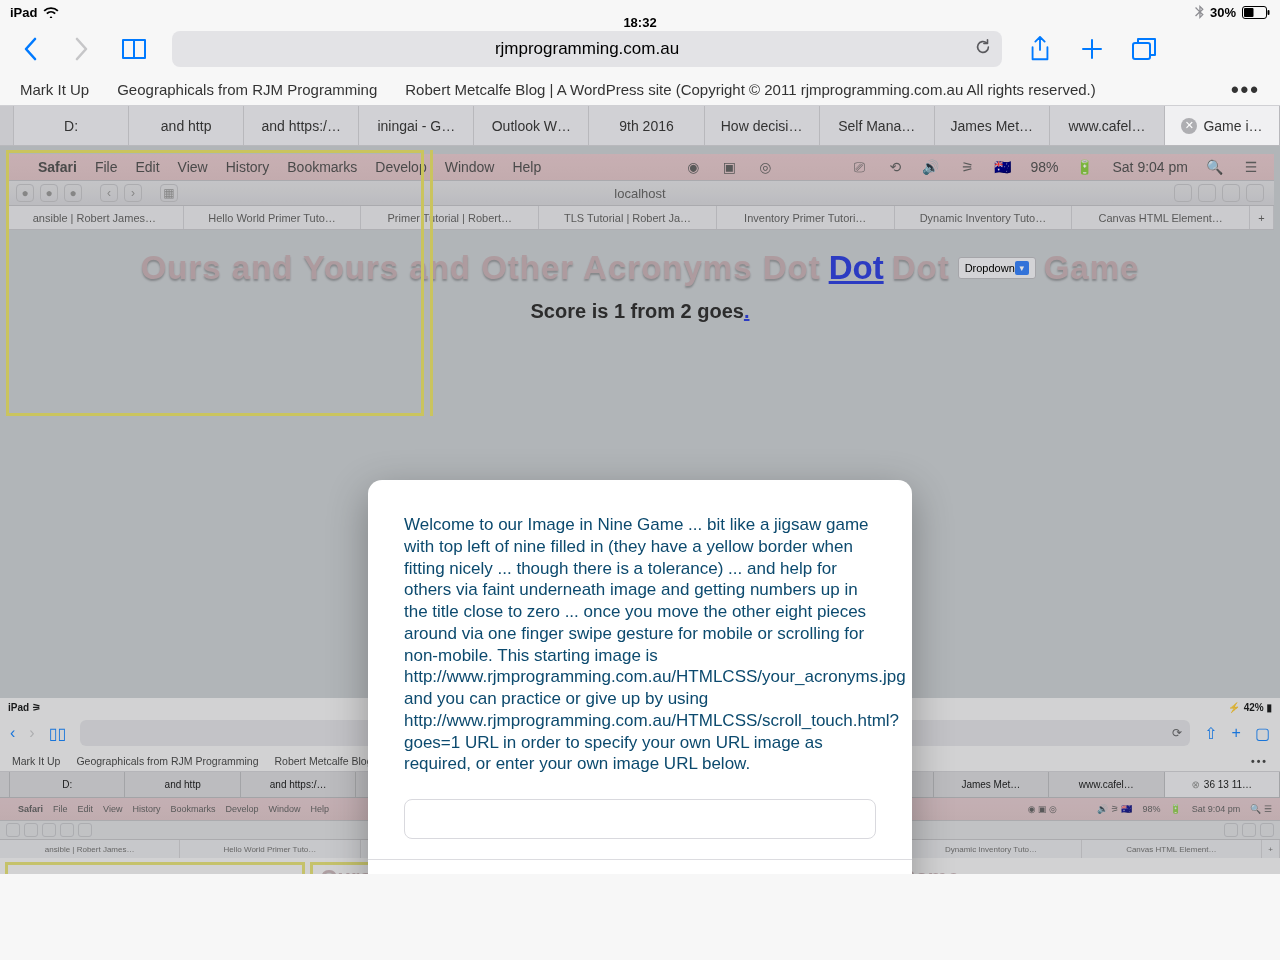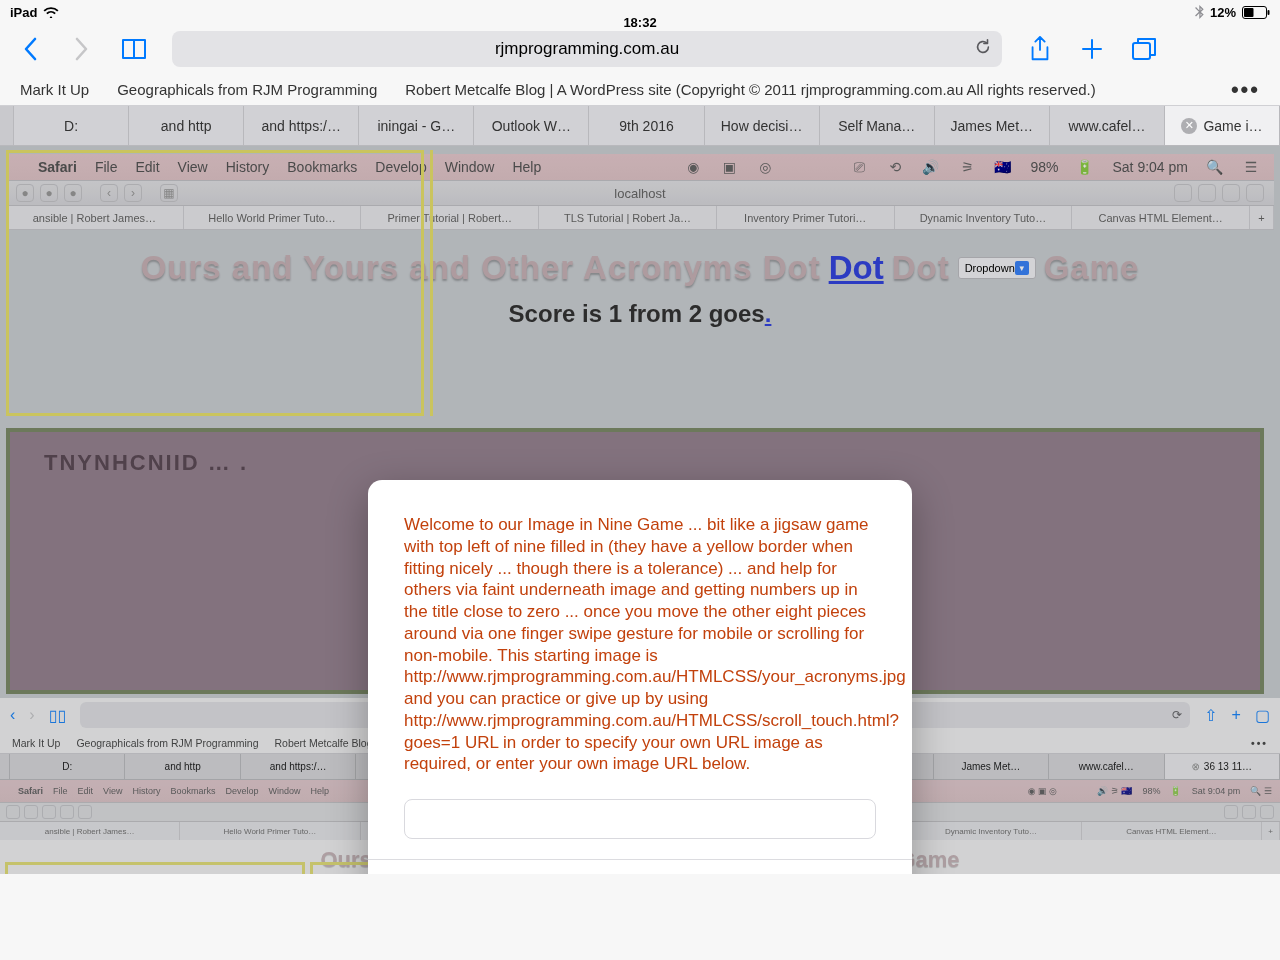--- a/index.html
+++ b/index.html
@@ -50,21 +50,21 @@
 .mac-tabs .navbtns span{ width:18px; height:18px; border:1px solid #c4c4c8; border-radius:4px; display:inline-flex; align-items:center; justify-content:center; font-size:12px; color:#999;}
 .mac-tabs .right-tools{position:absolute; right:10px; display:flex; gap:6px;}
 .mac-tabs .right-tools span{width:18px; height:18px; border:1px solid #c4c4c8; border-radius:4px;}
 .mac-subtabs{ height:24px; display:flex; font-size:11px; color:#666; background:#e8e8eb; border-bottom:1px solid #c8c8cc;}
 .mac-subtabs div{flex:1; display:flex; align-items:center; justify-content:center; border-right:1px solid #cfcfd3; overflow:hidden; white-space:nowrap; padding:0 6px;}
 .hero{ height:70px; display:flex; align-items:center; justify-content:center; gap:8px; padding-top:6px;}
 .hero-text{ font-size:33px; font-weight:700; color:#c7b1b5; text-shadow:0 2px 2px rgba(0,0,0,.25); letter-spacing:1px; white-space:nowrap;}
 .hero-link{ font-size:33px; font-weight:700; color:#3344dd; text-decoration:underline;}
 .hero-dd{ width:78px; height:22px; border:1px solid #bcbcc1; border-radius:3px; font-size:11px; display:inline-flex; align-items:center; padding:0 6px;background:#f1f1f4; }
 .hero-dd .arrow{ margin-left:auto; width:14px; height:14px; background:#3a82f7; border-radius:2px; color:#fff; font-size:9px; display:flex; align-items:center; justify-content:center;}
-.score{ text-align:center; font-family:Georgia,serif; font-size:24px; font-weight:700; color:#333; }
+.score{ text-align:center; font-family:Georgia,serif; font-size:20px; font-weight:700; color:#333; }
 .score .dot{ color:#3344dd; text-decoration:underline;}
 
 
 .midtext{ position:absolute; left:34px; top:18px; font-size:22px; font-weight:700; color:#5c4b56; letter-spacing:2px;}
 
 
 .recurse{ position:absolute; left:0; top:552px; right:0; height:260px; background:#f7f7f7; opacity:.85;}
 .recurse .rstatus{ height:18px; display:flex; align-items:center; justify-content:space-between; padding:0 8px; font-size:10px; font-weight:600;}
 .recurse .rtoolbar{ height:34px; display:flex; align-items:center; padding:0 10px; gap:14px;}
 .recurse .rtoolbar .rbtn{ color:#007aff; }
@@ -88,21 +88,21 @@
 .recurse .rhero .t{ font-size:22px; font-weight:700; color:#c7b1b5; text-shadow:0 1px 1px rgba(0,0,0,.2);}
 .recurse .rhero .l{ font-size:22px; font-weight:700; color:#3344dd; text-decoration:underline;}
 .recurse .rhero .dd{ width:52px; height:14px; border:1px solid #bcbcc1; border-radius:2px; font-size:7px; display:inline-flex; align-items:center; padding:0 3px; background:#f1f1f4;}
 .recurse .rhero .dd .ar{ margin-left:auto; width:9px;height:9px;background:#3a82f7;border-radius:2px;}
 .arrow-overlay{ position:absolute; right:380px; bottom:110px; width:220px; height:90px; pointer-events:none;}
 
 .yellowframe{ position:absolute; border:3px solid #e6e06b; }
 
 
 .alert{ position:absolute; left:50%; top:334px; transform:translateX(-50%); width:544px; background:#fff; border-radius:14px; box-shadow:0 12px 40px rgba(0,0,0,.3); overflow:hidden; display:flex; flex-direction:column; }
-.alert-body{ padding:34px 36px 16px; font-size:17px; line-height:1.28; color:#c2410c; }
+.alert-body{ padding:34px 36px 16px; font-size:17px; line-height:1.28; color:#0c4a6e; }
 .alert-input{ margin:8px 36px 20px; height:40px; border:1px solid #d9d9de; border-radius:8px; background:#fff; padding:0 10px; font-size:16px;}
 .alert-sep{ height:1px; background:#dcdce0;}
 .alert-actions{ height:52px; display:flex; justify-content:flex-end; align-items:center; gap:36px; padding:0 30px; font-size:20px; color:#007aff;}
 .alert-actions span{cursor:pointer;}
 </style>
 </head>
 <body>
 
 <div class="statusbar">
   <div class="status-left">
@@ -113,21 +113,21 @@
         </svg>
     </span>
   </div>
   <div class="status-center">18:32</div>
   <div class="status-right">
     <span class="bt-icon">
       <svg width="9" height="14" viewBox="0 0 9 14">
           <path d="M4.3 0v5.4L1 2.1.1 3l3.8 3.8L.1 10.6l.9.9 3.3-3.3V14l4.4-4.4L5.9 7l2.8-2.8zm1.3 3.1L6.8 4.3 5.6 5.5zm0 7.8V8.5l1.2 1.2z" fill="#8e8e93"></path>
         </svg>
     </span>
-    <span>12%</span>
+    <span>30%</span>
     <span class="bat-icon">
       <svg width="28" height="13" viewBox="0 0 28 13">
           <rect x="0.5" y="0.5" width="24" height="12" rx="2.5" fill="none" stroke="#000"></rect>
           <rect x="2" y="2" width="9.5" height="9" rx="1" fill="#000"></rect>
           <rect x="25.5" y="4" width="2" height="5" rx="1" fill="#000"></rect>
         </svg>
     </span>
   </div>
 </div>
 
@@ -284,25 +284,27 @@
           <span>Dropdown</span>
           <span class="arrow">▾</span>
         </span>
       <span class="hero-text">Game</span>
     </div>
     <div class="score"><span>Score is 1 from 2 goes</span><span class="dot">.</span></div>
   </div>
 
   <div class="tile topleft"></div>
   <div class="yellowframe" style="left:430px; top:4px; width:2px; height:266px; border-width:0 0 0 3px;"></div>
-  <div class="tile mid">
-    <div class="midtext">TNYNHCNIID   … .</div>
-  </div>
 
   <div class="recurse">
+    <div class="rstatus">
+      <span><span>iPad</span> ⚞</span>
+      <span>18:35</span>
+      <span>⚡ <span>42%</span> ▮</span>
+    </div>
     <div class="rtoolbar">
       <span class="rbtn">‹</span>
       <span class="rbtn dis">›</span>
       <span class="rbtn">▯▯</span>
       <div class="rurl">
           <span>rjmprogramming.com.au</span>
           <span class="reload">⟳</span>
         </div>
       <span class="rbtn">⇧</span>
       <span class="rbtn">+</span>

